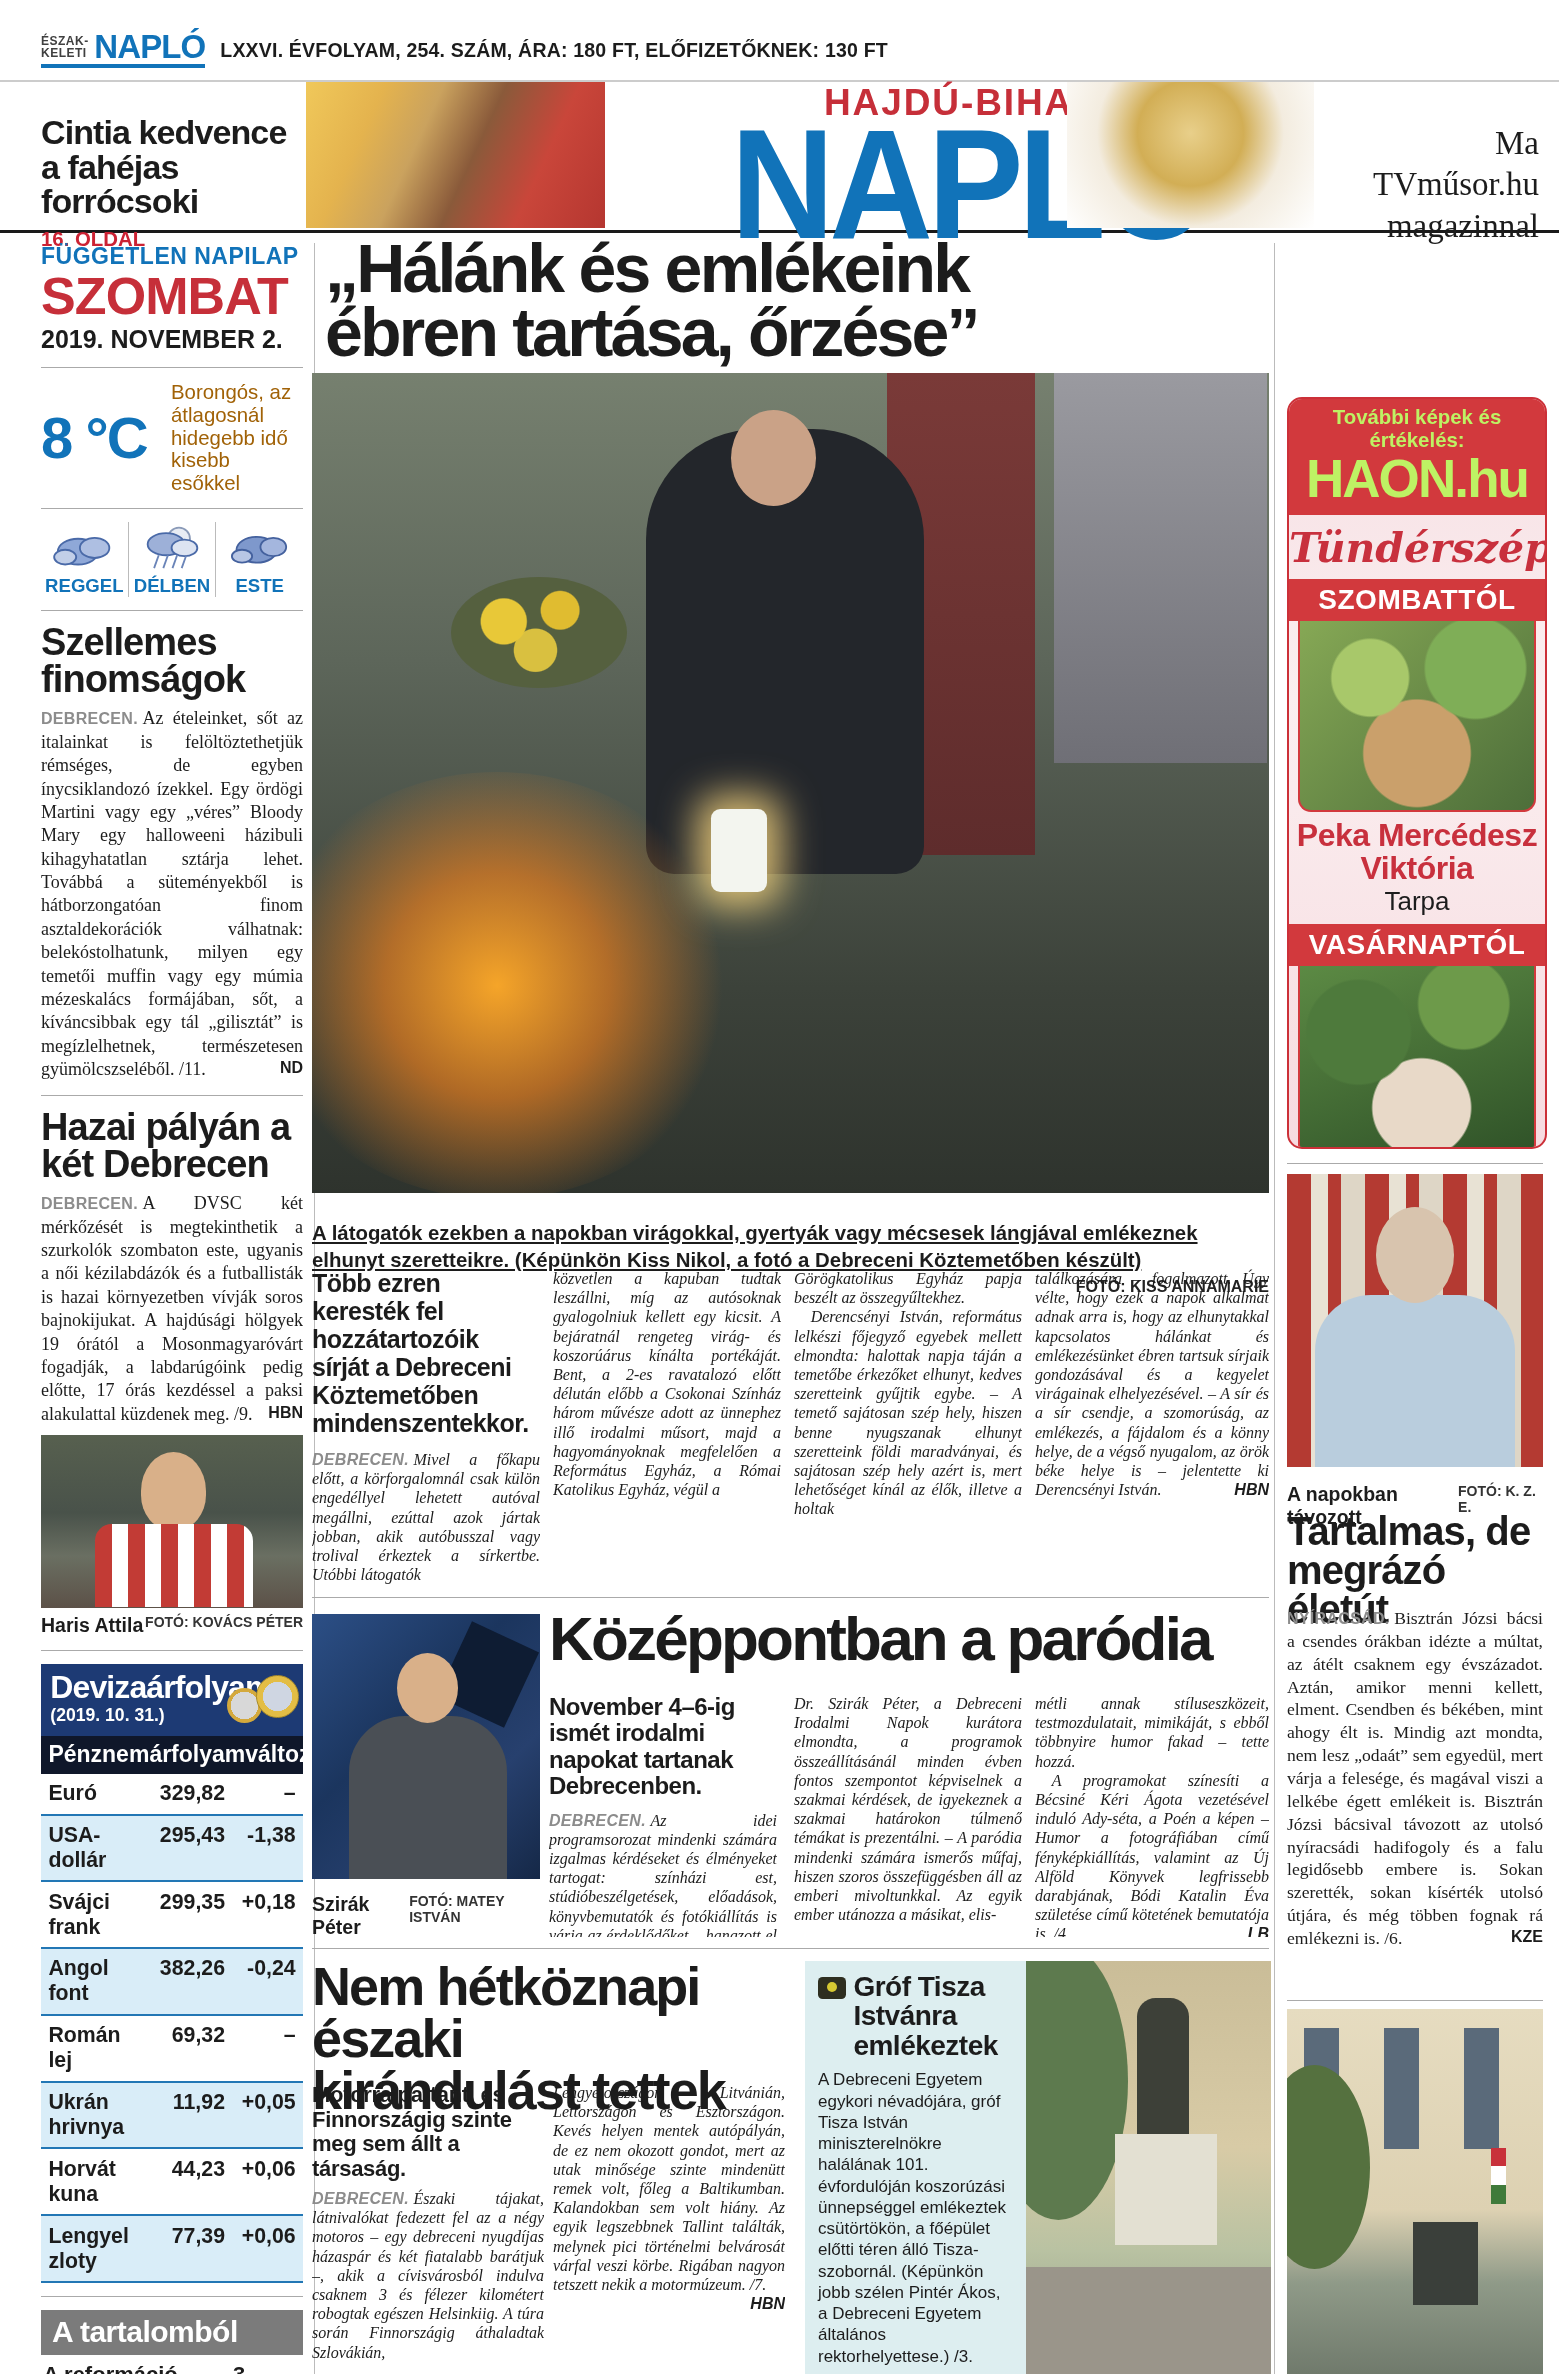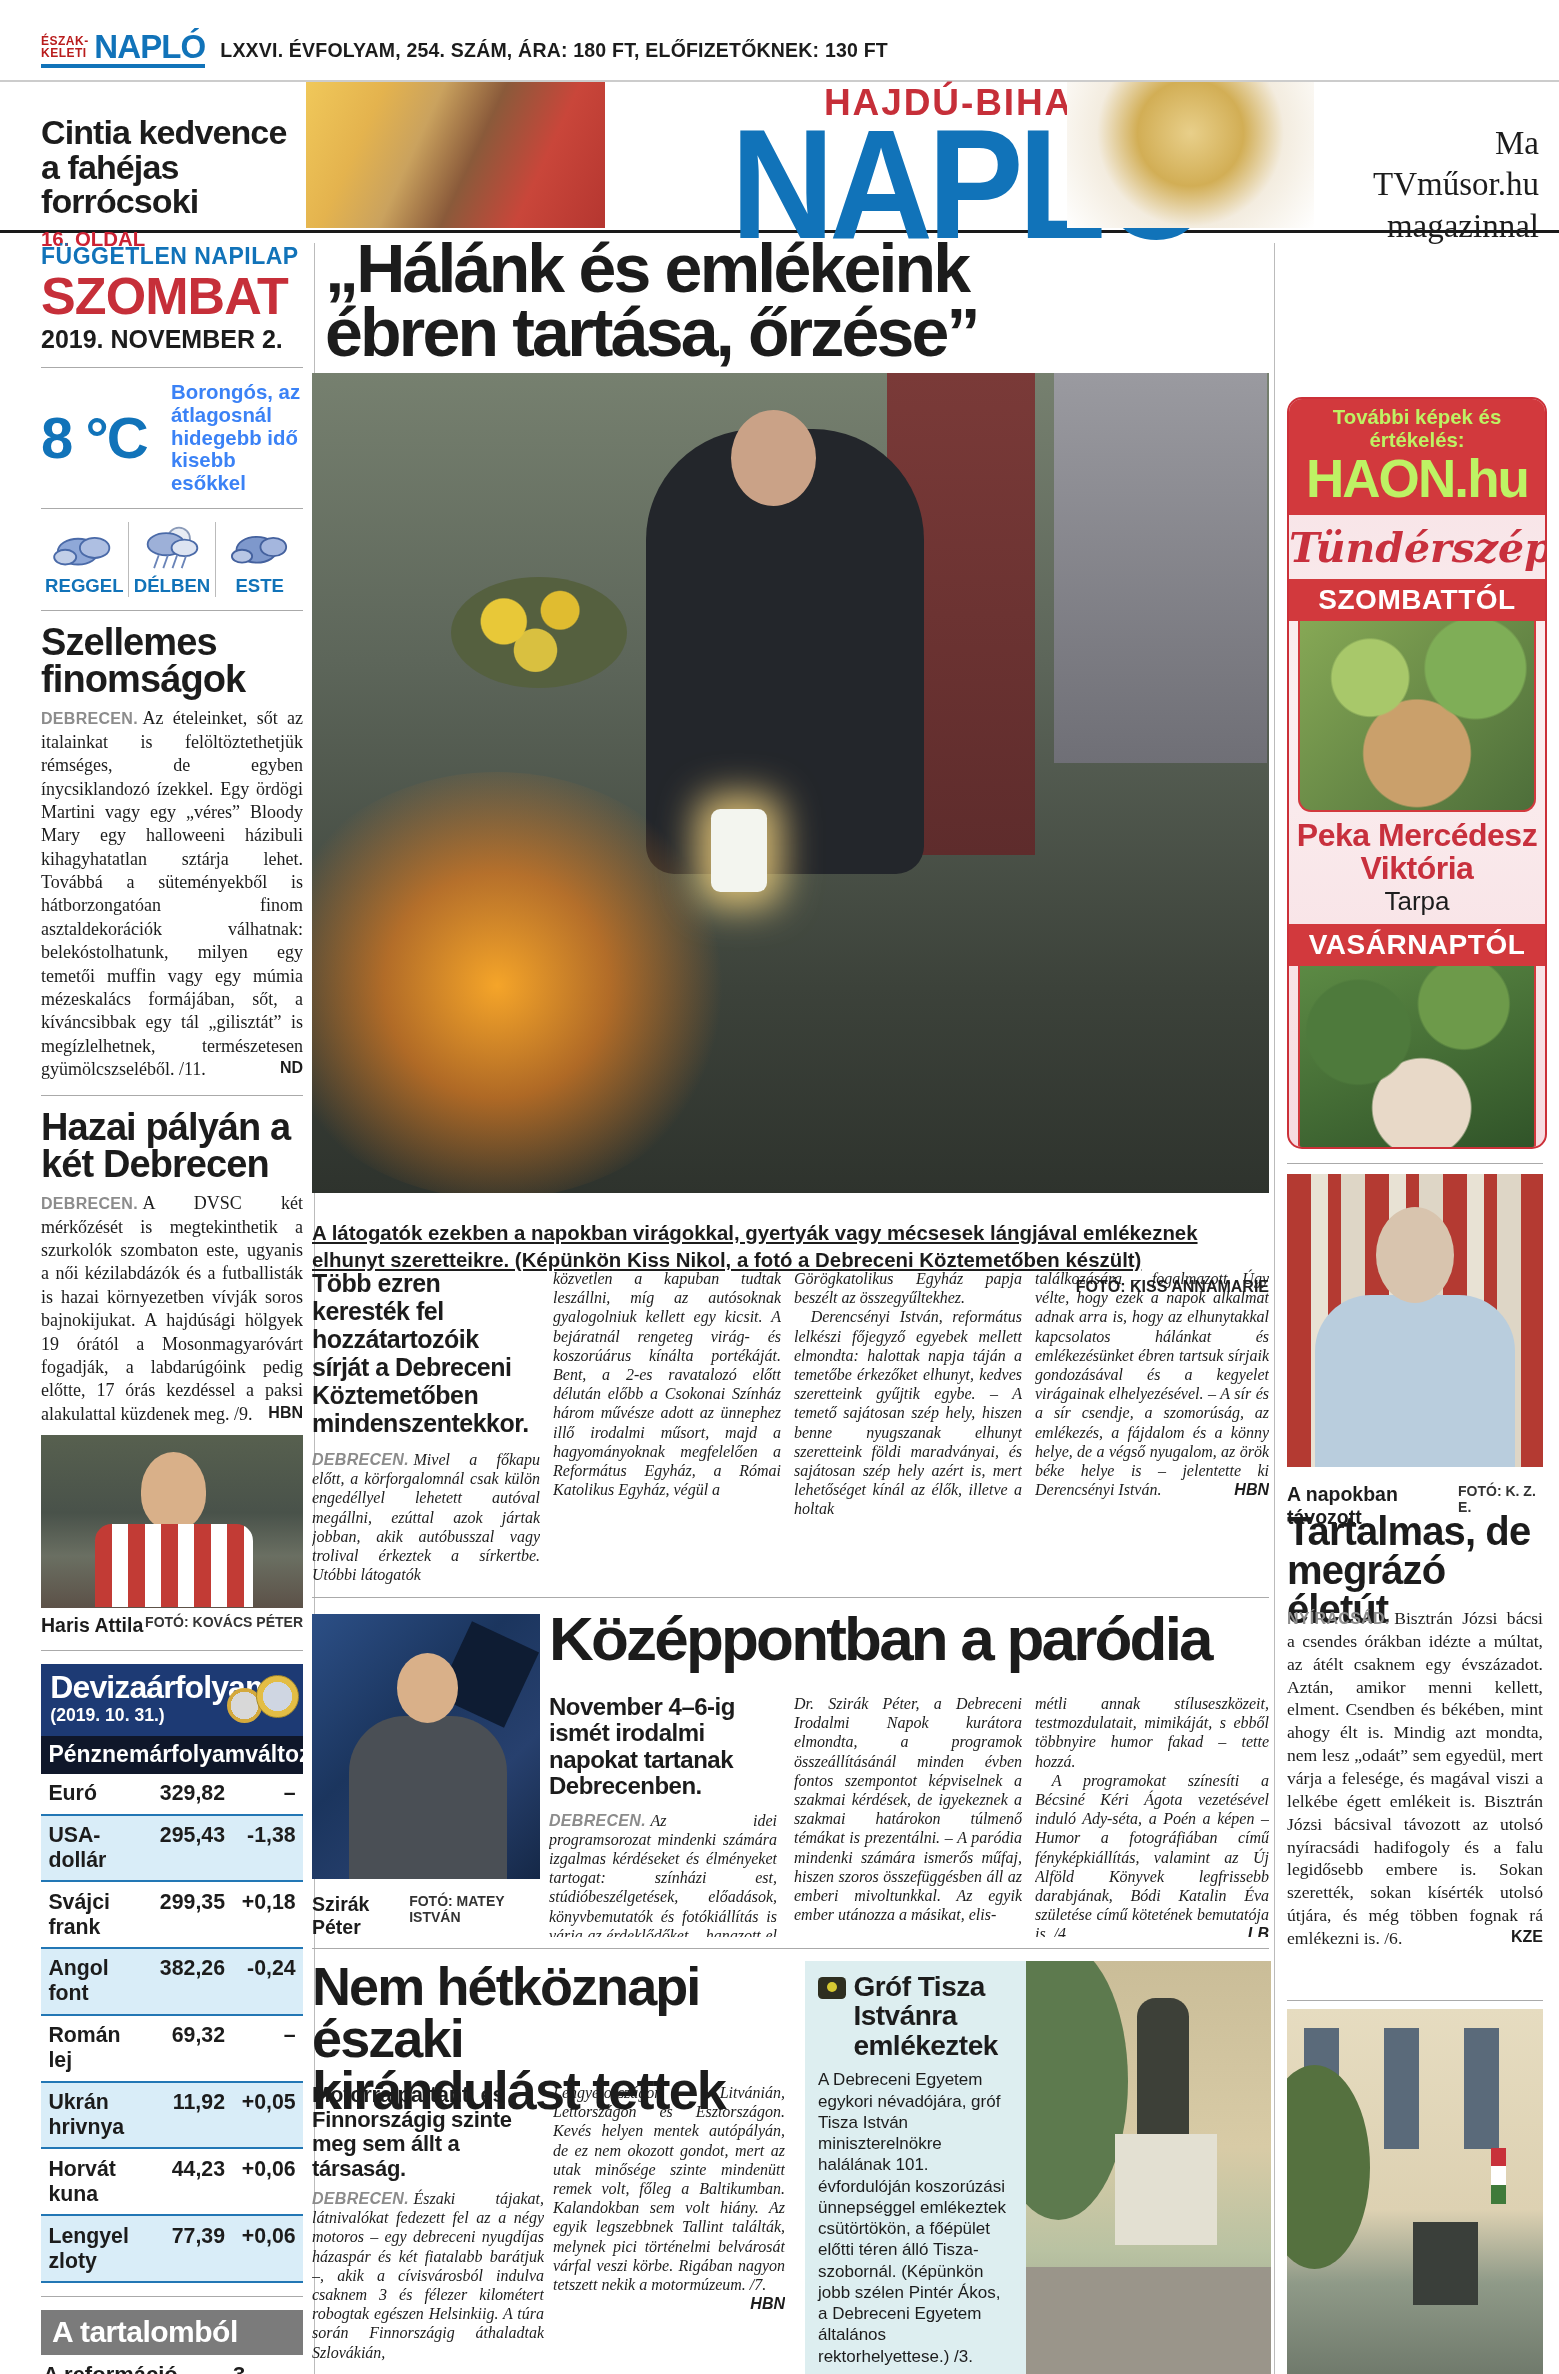--- a/index.html
+++ b/index.html
@@ -3,21 +3,21 @@
 <meta charset="utf-8">
 <style>
   html,body{margin:0;padding:0;background:#e8e8e8;}
   #page{position:relative;width:1559px;height:2375px;background:#fff;overflow:hidden;
         font-family:"Liberation Sans",sans-serif;color:#1c1c1c;}
   .abs{position:absolute;}
 
   
   .topbar{left:41px;top:24px;height:52px;display:flex;align-items:center;gap:15px;}
   .minilogo{display:flex;align-items:center;gap:5.6px;border-bottom:4.6px solid #1173b9;padding-bottom:2.8px;}
-  .minilogo .stack{display:flex;flex-direction:column;line-height:1;font-weight:bold;color:#b91c1c;font-size:12px;letter-spacing:0.5px;}
+  .minilogo .stack{display:flex;flex-direction:column;line-height:1;font-weight:bold;color:#404040;font-size:12px;letter-spacing:0.5px;}
   .minilogo .big{font-size:33px;font-weight:bold;color:#1173b9;letter-spacing:-0.9px;line-height:.9;}
   .issue{font-size:19.5px;font-weight:bold;letter-spacing:0.2px;}
   .topline{left:0;top:80px;width:1559px;height:1.9px;background:#cccccc;}
 
   
   .masthead{left:0;top:82px;width:1559px;height:148px;border-bottom:3.7px solid #1a1a1a;}
   .teaser{left:41px;top:33px;width:260px;}
   .teaser .t1{font-size:34px;line-height:1.02;font-weight:bold;letter-spacing:-0.9px;}
   .teaser .t2{margin-top:9.3px;color:#cc2233;font-weight:bold;font-size:20.4px;}
   .photo{background:#ccc;}
@@ -36,21 +36,21 @@
   .vr2{left:1274px;top:243px;height:2132px;}
 
   
   .leftcol{left:41px;top:243px;width:262px;}
   .daily{color:#1173b9;font-weight:bold;font-size:23px;letter-spacing:0.5px;}
   .day{color:#c62f39;font-weight:bold;font-size:52px;line-height:1.02;letter-spacing:-0.9px;}
   .ldate{font-weight:bold;font-size:25px;margin-top:1.9px;}
   .hr{height:0.9px;background:#aaaaaa;margin:13px 0;}
   .weather{display:flex;gap:11px;align-items:center;}
   .temp{color:#1173b9;font-weight:bold;font-size:58px;letter-spacing:-1.9px;flex:0 0 119px;}
-  .wdesc{color:#3b82f6;font-weight:bold;font-size:20.4px;line-height:1.12;}
+  .wdesc{color:#a16207;font-weight:normal;font-size:20.4px;line-height:1.12;}
   .wicons{display:flex;text-align:center;}
   .wcell{flex:1;padding:1.9px 0 0;}
   .wcell+.wcell{border-left:0.9px solid #bbb;}
   .wlabel{color:#1173b9;font-weight:bold;font-size:18.6px;margin-top:1.9px;}
   .lh2{font-weight:bold;font-size:38px;line-height:.98;letter-spacing:-0.9px;margin:3.7px 0 9.3px;}
   .body{font-family:"Liberation Serif",serif;font-size:18px;line-height:1.3;text-align:justify;}
   .loc{font-family:"Liberation Sans",sans-serif;color:#8c8c8c;font-weight:bold;font-size:16px;letter-spacing:0.3px;margin-right:4.6px;}
   .byline{float:right;font-family:"Liberation Sans",sans-serif;font-weight:bold;font-size:16px;color:#1c1c1c;}
   .ph-haris{width:262px;height:173px;margin-top:9.3px;
     background:linear-gradient(180deg,#57604f 0%,#49524a 45%,#6a6f62 70%,#5c5148 100%);position:relative;overflow:hidden;}

